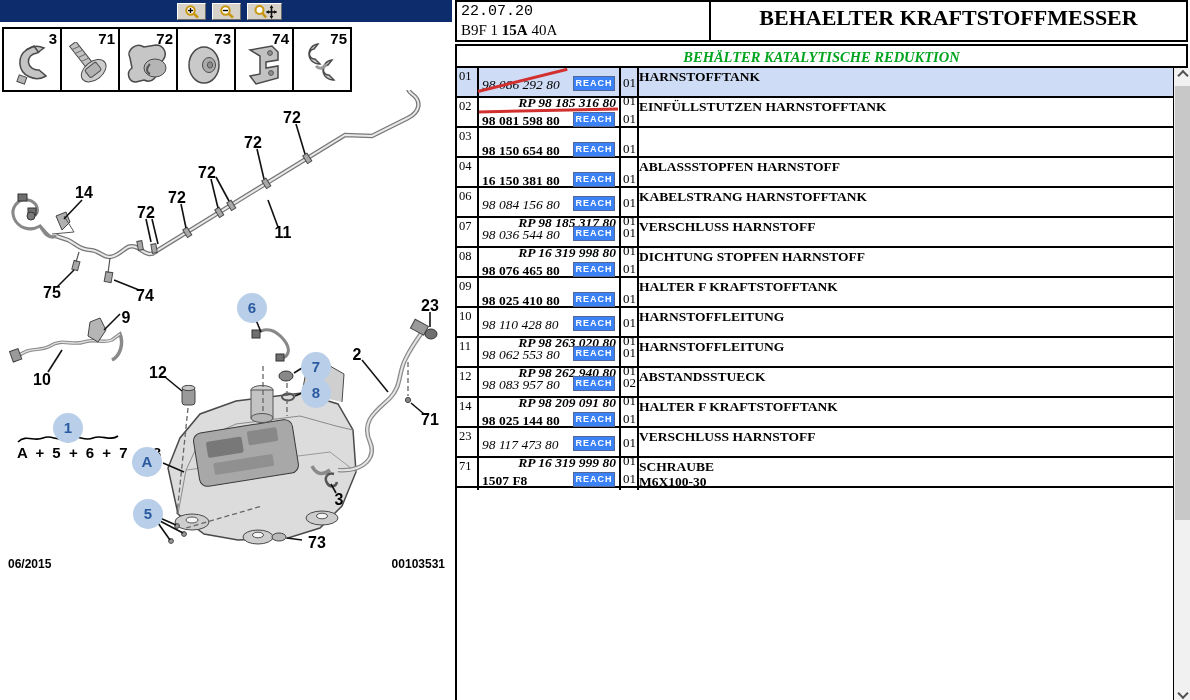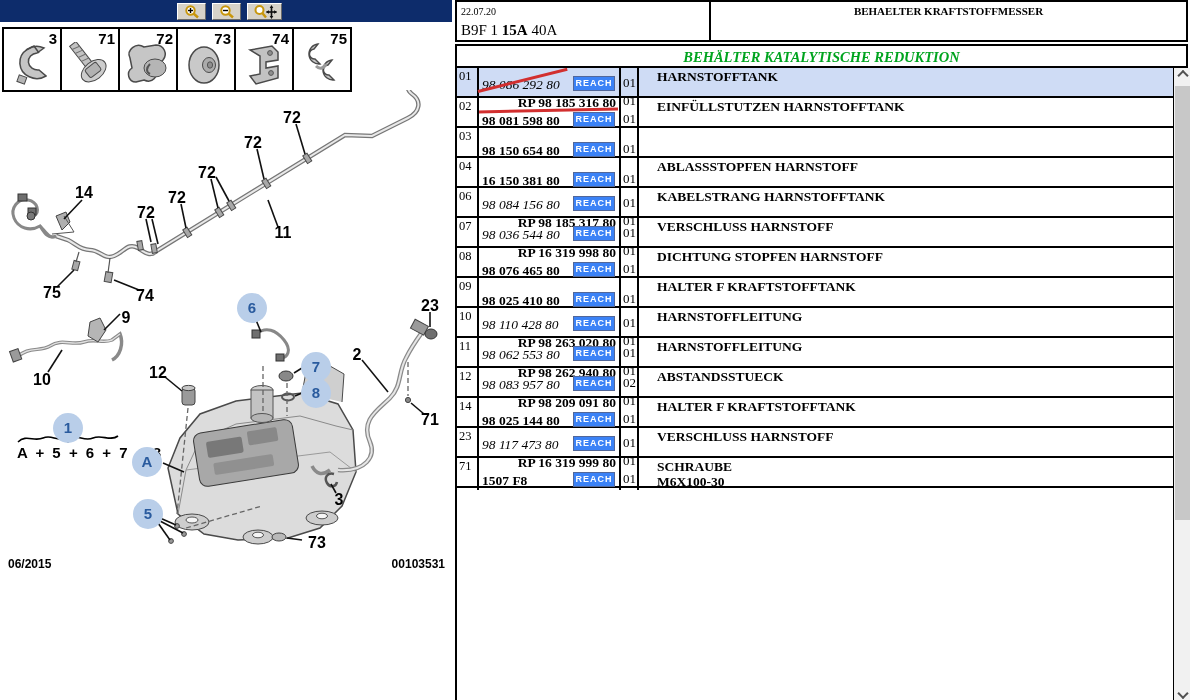--- a/index.html
+++ b/index.html
@@ -29,55 +29,55 @@
   .co-text{font:bold 15px "Liberation Sans",sans-serif;fill:#2a5b9e;text-anchor:middle;}
   .co-circle{fill:#b9cee9;}
   .formula{font:bold 15px "Liberation Sans",sans-serif;letter-spacing:2px;fill:#000;}
   .foot{position:absolute;top:557px;font:bold 12px "Liberation Sans",sans-serif;color:#000;}
   .foot-left{left:8px;}
   .foot-right{right:10px;}
 
   
   .hdr-left{position:absolute;left:455px;top:0;width:255px;height:42px;box-sizing:border-box;
             border:2px solid #000;border-right:1px solid #000;padding:1px 4px;background:#fff;}
-  .hdr-date{font-size:10px;line-height:18px;}
+  .hdr-date{font-size:15px;line-height:18px;font-family:Liberation Mono, monospace;}
   .hdr-code{font-size:15px;line-height:18px;}
   .hdr-code b{font-weight:bold;}
   .hdr-right{position:absolute;left:710px;top:0;width:478px;height:42px;box-sizing:border-box;
              border:2px solid #000;border-left:1px solid #000;background:#fff;
-             text-align:center;padding-top:3px;font-weight:bold;font-size:11px;}
+             text-align:center;padding-top:3px;font-weight:bold;font-size:22px;}
   .subtitle-box{position:absolute;left:455px;top:44px;width:733px;height:24px;box-sizing:border-box;
                 border:2px solid #000;background:#fff;text-align:center;padding-top:2px;}
   .subtitle-box span{font-style:italic;font-weight:bold;font-size:14.5px;color:#00a41f;}
 
   .table-wrap{position:absolute;left:455px;top:68px;width:718px;height:632px;box-sizing:border-box;
               border-left:2px solid #000;overflow:hidden;background:#fff;}
   .row{height:30px;box-sizing:border-box;border-bottom:2px solid #000;display:grid;
        grid-template-columns:22px 142px 18px 1fr;cursor:pointer;}
   .row.hl{background:#cfdcf5;}
   .row>div{box-sizing:border-box;position:relative;}
   .col-num{border-right:2px solid #000;font-size:12.5px;padding:1px 0 0 2px;}
   .col-part{border-right:2px solid #000;}
   .col-qty{border-right:2px solid #000;font-size:13px;}
   .pline{position:absolute;left:3px;right:2px;height:16px;}
   .l1{top:13px;}
   .row.r2 .l1{top:7px;}
   .l2{top:25px;text-align:right;right:3px;}
   .part{font-size:13.5px;white-space:nowrap;}
   .part.bd{font-weight:bold;}
   .part.it{font-style:italic;}
-  .part.rp{font-weight:bold;}
+  .part.rp{font-style:italic;font-weight:bold;}
   .reach{position:absolute;right:2px;top:1px;width:40px;height:13px;background:#3b82f6;
          color:#fff;font:bold 9px "Liberation Sans",sans-serif;letter-spacing:1px;
          text-align:center;line-height:13px;border:1px solid #51679a;cursor:pointer;}
   .qty{position:absolute;left:2px;}
   .q1{top:13px;}
   .row.r2 .q1{top:7px;}
   .q2{top:25px;}
-  .col-desc{padding:1px 18px;}
+  .col-desc{padding:1px 0;}
   .desc-line{font-weight:bold;font-size:13.5px;line-height:15px;white-space:nowrap;}
   .redstrike{position:absolute;left:-1px;top:22px;width:92px;height:3px;background:#d22f2f;
              transform:rotate(-14deg);transform-origin:left center;}
   .redbar{position:absolute;right:1px;top:41px;width:140px;height:3px;background:#d22f2f;
           transform:rotate(-1.2deg);}
 
   
   .scrollbar{position:absolute;left:1173px;top:68px;width:17px;height:632px;background:#f1f1f1;
              box-sizing:border-box;border-left:1px solid #000;}
   .sb-btn{position:absolute;left:1px;width:15px;height:17px;background:#f1f1f1;display:flex;

